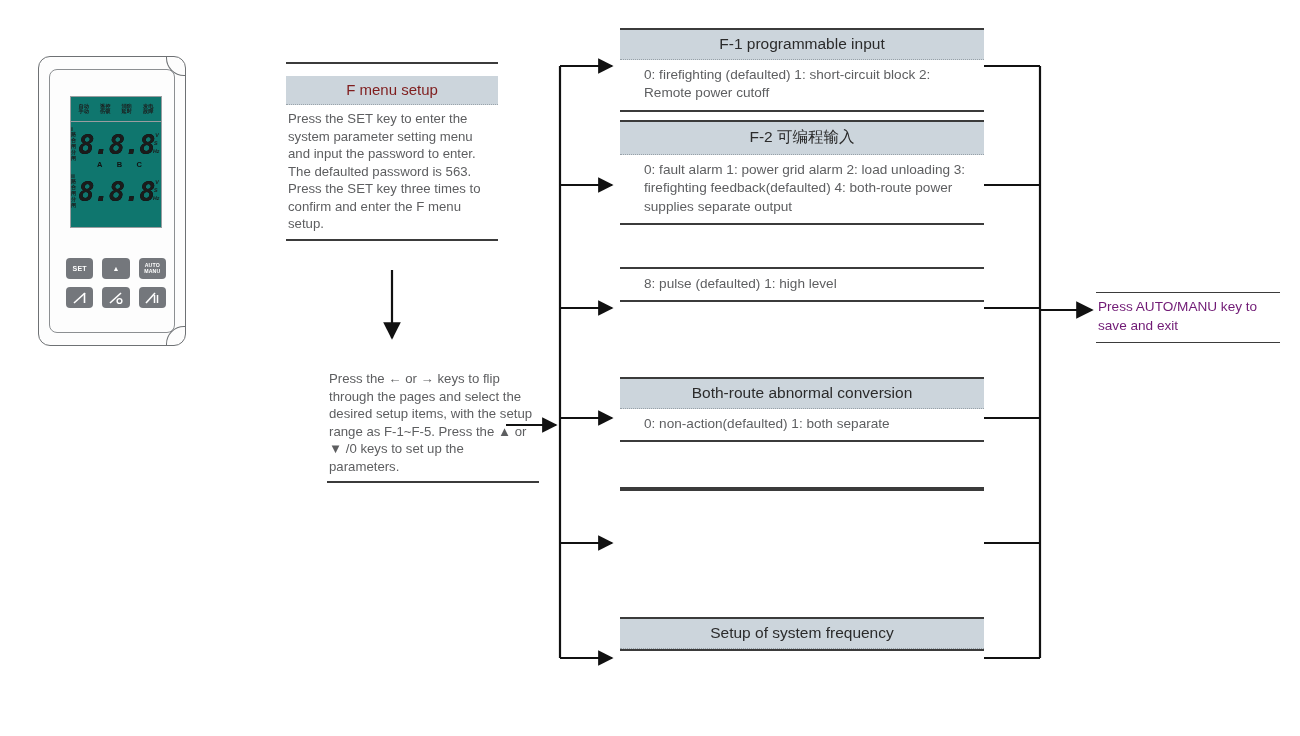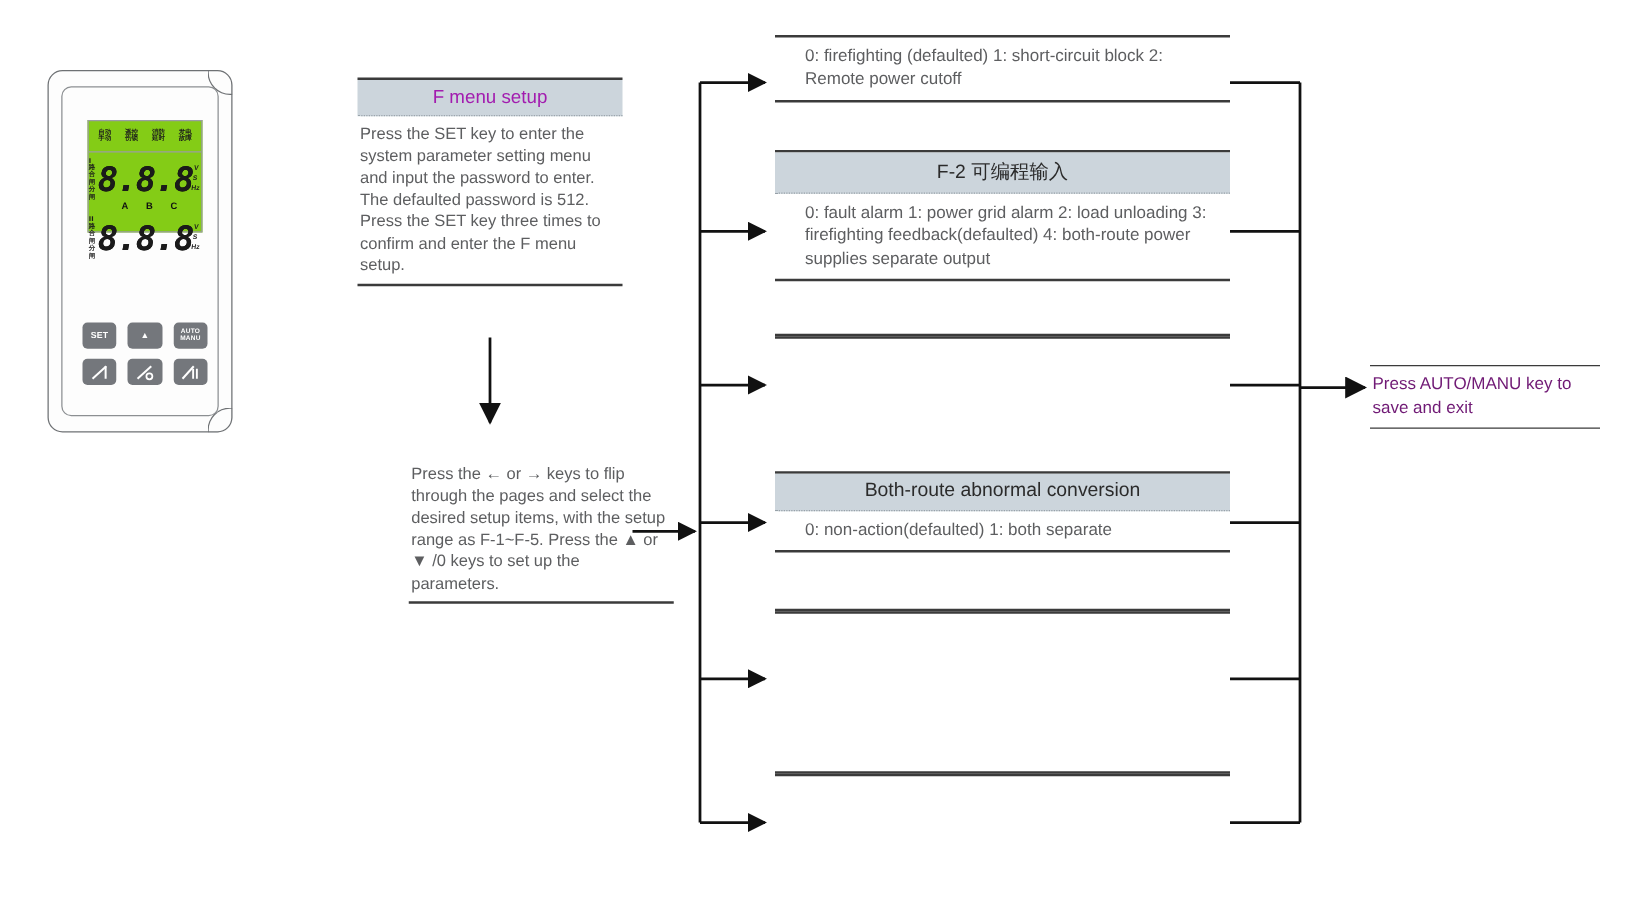--- a/index.html
+++ b/index.html
@@ -44,23 +44,23 @@
   }
   .dev-inner {
     position: absolute;
     left: 10px; right: 10px; top: 12px; bottom: 12px;
     border: 1.3px solid #8c8f92;
     border-radius: 8px;
   }
   .lcd {
     position: absolute;
     left: 20px; top: 26px;
-    width: 92px; height: 90px;
+    width: 92px; height: 132px;
     border: 1.1px solid #9a9da0;
-    background: #84cc16;
+    background: #0f766e;
   }
   .lcd-status {
     position: absolute; left: 0; right: 0; top: 0;
     height: 25px;
     border-bottom: 1.1px solid #9a9da0;
     display: flex;
     align-items: center;
     justify-content: space-around;
     padding: 0 2px;
   }
@@ -147,23 +147,24 @@
   .tb-rule-top {
     border-top: 2.4px solid #3b3b3b;
   }
   .tb-rule-bottom {
     border-bottom: 2.4px solid #3b3b3b;
   }
   .tb-head {
     background: #ccd5dc;
     text-align: center;
     font-size: 15px;
-    color: #a21caf;
+    color: #7f1d1d;
     padding: 5px 4px 6px;
     border-bottom: 1.2px dotted #9aa4ab;
+    margin-top: 12px;
   }
   .tb-body {
     font-size: 13.2px;
     line-height: 1.33;
     color: #5d5e60;
     padding: 5px 2px 6px 2px;
   }
 
   #f-menu-setup { left: 286px; top: 62px; }
   #nav-instructions { left: 286px; top: 368px; margin-left: 41px; }
@@ -370,45 +371,48 @@
           </span>
         </div>
       </div>
 
     </div>
   </div>
 </div>
 
 <div class="txtblock tb-rule-top tb-rule-bottom" id="f-menu-setup">
   <div class="tb-head">F menu setup</div>
-  <div class="tb-body">Press the SET key to enter the system parameter setting menu and input the password to enter. The defaulted password is 512. Press the SET key three times to confirm and enter the F menu setup.</div>
+  <div class="tb-body">Press the SET key to enter the system parameter setting menu and input the password to enter. The defaulted password is 563. Press the SET key three times to confirm and enter the F menu setup.</div>
 </div>
 
 <div class="txtblock tb-rule-bottom" id="nav-instructions">
   <div class="tb-body">Press the ← or → keys to flip through the pages and select the desired setup items, with the setup range as F-1~F-5. Press the ▲ or ▼ /0 keys to set up the parameters.</div>
 </div>
 
 <div class="parambox" style="top:28px;">
+  <div class="pb-head">F-1 programmable input</div>
   <div class="pb-body">0: firefighting (defaulted)  1: short-circuit block 2: Remote power cutoff</div>
 </div>
 
 <div class="parambox" style="top:120px;">
   <div class="pb-head">F-2 可编程输入</div>
   <div class="pb-body">0: fault alarm  1: power grid alarm 2: load unloading  3: firefighting feedback(defaulted)  4: both-route power supplies separate output</div>
 </div>
 
 <div class="parambox" style="top:267px;">
+  <div class="pb-body">8: pulse (defaulted)  1: high level</div>
 </div>
 
 <div class="parambox" style="top:377px;">
   <div class="pb-head">Both-route abnormal conversion</div>
   <div class="pb-body">0: non-action(defaulted) 1: both separate</div>
 </div>
 
 <div class="parambox" style="top:487px;">
 </div>
 
 <div class="parambox" style="top:617px;">
+  <div class="pb-head">Setup of system frequency</div>
 </div>
 
 <div id="save-exit-note">
   <span>Press AUTO/MANU key to save and exit</span>
 </div>
 
 </body></html>

